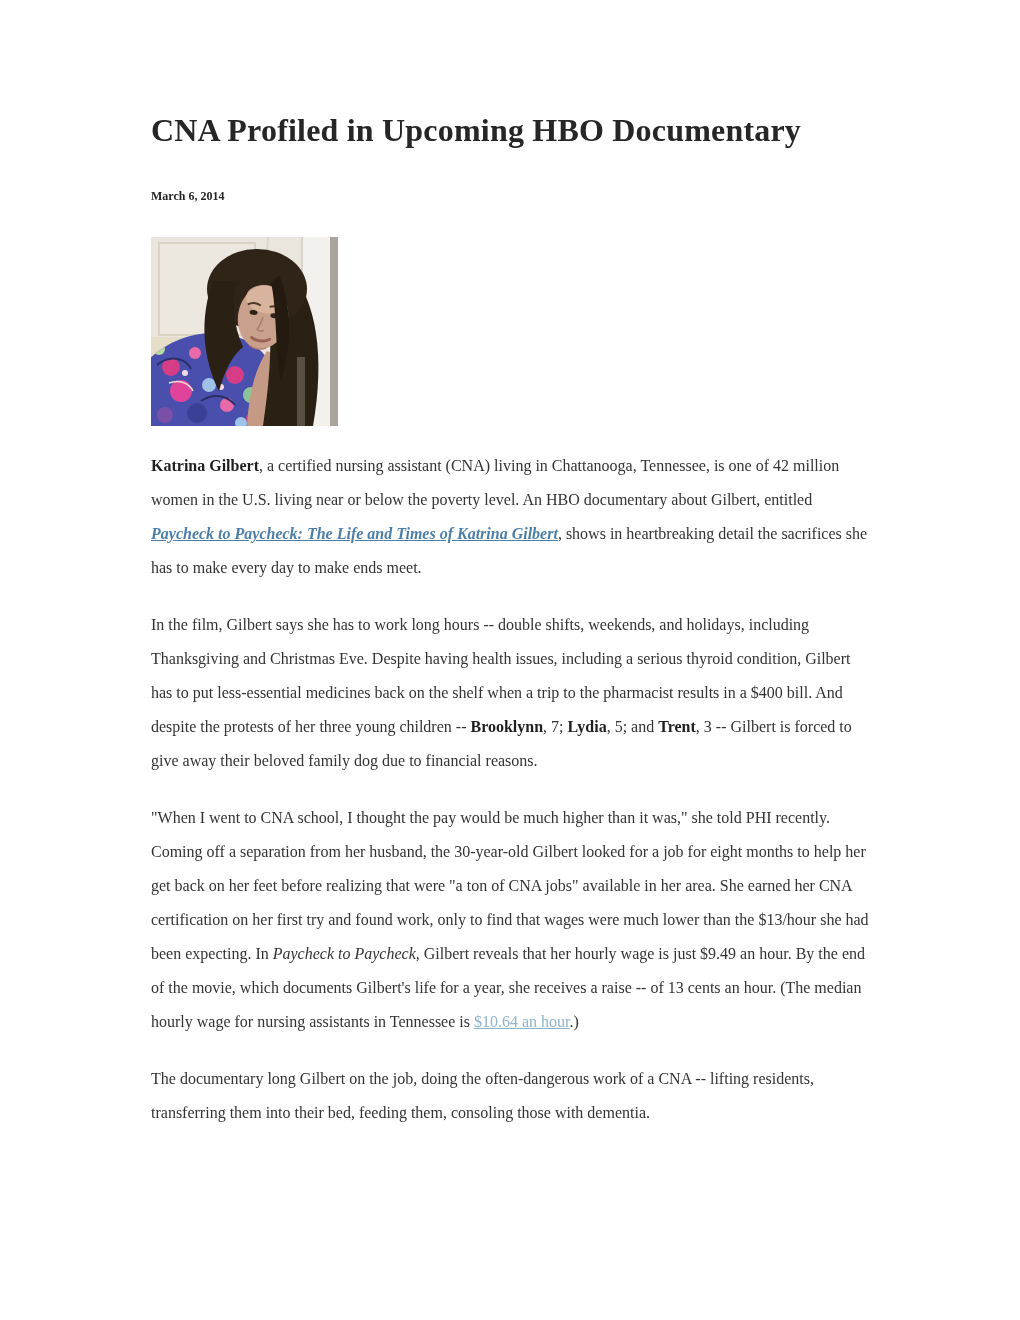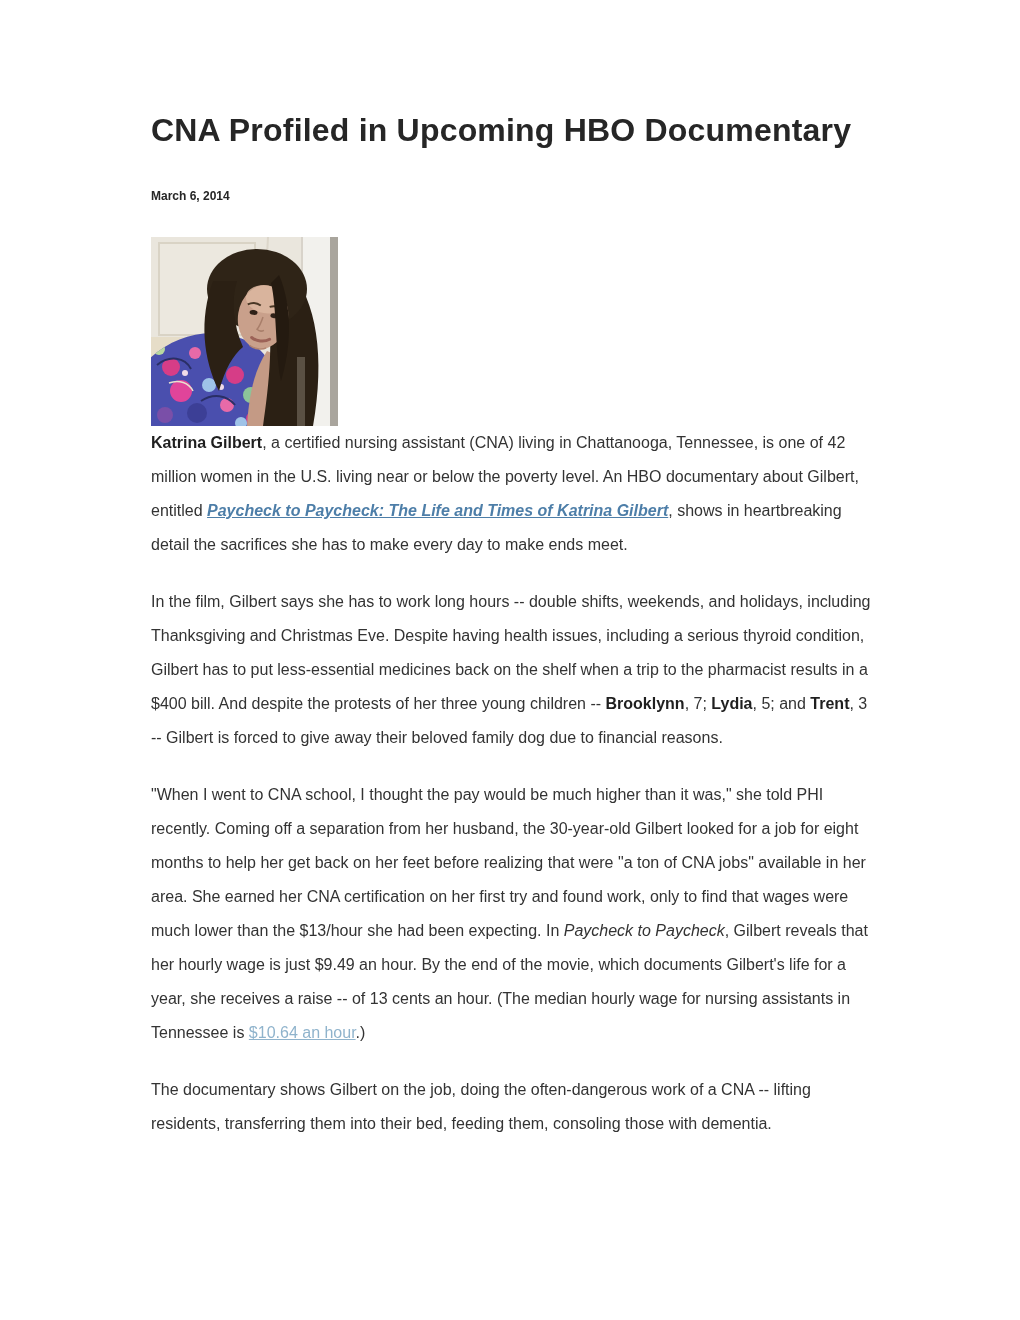--- a/index.html
+++ b/index.html
@@ -3,34 +3,34 @@
 <meta charset="utf-8">
 <style>
   :root{
     --text:#333333; --heading:#262626; --link-primary:#4d7ea8; --link-light:#8fb3cc; --page-bg:#ffffff;
   }
   *{ box-sizing:border-box; }
   html,body{ margin:0; padding:0; background:#ffffff; }
   .page{
     width:1020px; height:1160px; background:var(--page-bg);
     padding:112px 112px 40px 151px; overflow:hidden;
-    font-family:Liberation Sans, sans-serif;
+    font-family:Liberation Serif, serif;
     color:var(--text);
   }
   h1.title{
     margin:0; font-size:32px; line-height:1.15; font-weight:bold;
     color:var(--heading); letter-spacing:0.2px;
   }
   .date{
     margin-top:37px; font-size:12px; line-height:20px; font-weight:bold;
     color:var(--heading);
   }
   figure.photo{ margin:31px 0 0 0; padding:0; width:187px; height:189px; }
   figure.photo svg{ display:block; }
-  .body{ width:722px; }
+  .body{ margin-top:23px; width:722px; }
   .body p{
     margin:0 0 23px 0; font-size:16px; line-height:34px; color:var(--text);
     text-align:left;
   }
   .body b{ color:#1f1f1f; }
   a.link-strong{
     color:var(--link-primary); font-weight:bold; font-style:italic;
     text-decoration:underline; cursor:pointer;
   }
   a.link{
@@ -113,16 +113,16 @@
 
         <rect x="146" y="120" width="8" height="69" fill="#8a7f72" opacity="0.5"></rect>
       </g>
     </svg>
   </figure>
 
   <div class="body">
       <p><b>Katrina Gilbert</b><span>, a certified nursing assistant (CNA) living in Chattanooga, Tennessee, is one of 42 million women in the U.S. living near or below the poverty level. An HBO documentary about Gilbert, entitled </span><a class="link-strong" href="#">Paycheck to Paycheck: The Life and Times of Katrina Gilbert</a><span>, shows in heartbreaking detail the sacrifices she has to make every day to make ends meet.</span></p>
       <p><span>In the film, Gilbert says she has to work long hours -- double shifts, weekends, and holidays, including Thanksgiving and Christmas Eve. Despite having health issues, including a serious thyroid condition, Gilbert has to put less-essential medicines back on the shelf when a trip to the pharmacist results in a $400 bill. And despite the protests of her three young children -- </span><b>Brooklynn</b><span>, 7; </span><b>Lydia</b><span>, 5; and </span><b>Trent</b><span>, 3 -- Gilbert is forced to give away their beloved family dog due to financial reasons.</span></p>
       <p><span>"When I went to CNA school, I thought the pay would be much higher than it was," she told PHI recently. Coming off a separation from her husband, the 30-year-old Gilbert looked for a job for eight months to help her get back on her feet before realizing that were "a ton of CNA jobs" available in her area. She earned her CNA certification on her first try and found work, only to find that wages were much lower than the $13/hour she had been expecting. In </span><i>Paycheck to Paycheck</i><span>, Gilbert reveals that her hourly wage is just $9.49 an hour. By the end of the movie, which documents Gilbert's life for a year, she receives a raise -- of 13 cents an hour. (The median hourly wage for nursing assistants in Tennessee is </span><a class="link" href="#">$10.64 an hour</a><span>.)</span></p>
-      <p><span>The documentary shows Gilbert on the job, doing the often-dangerous work of a CNA -- lifting residents, transferring them into their bed, feeding them, consoling those with dementia.</span></p>
+      <p><span>The documentary long Gilbert on the job, doing the often-dangerous work of a CNA -- lifting residents, transferring them into their bed, feeding them, consoling those with dementia.</span></p>
     </div>
 
 </div>
 
 </body></html>

